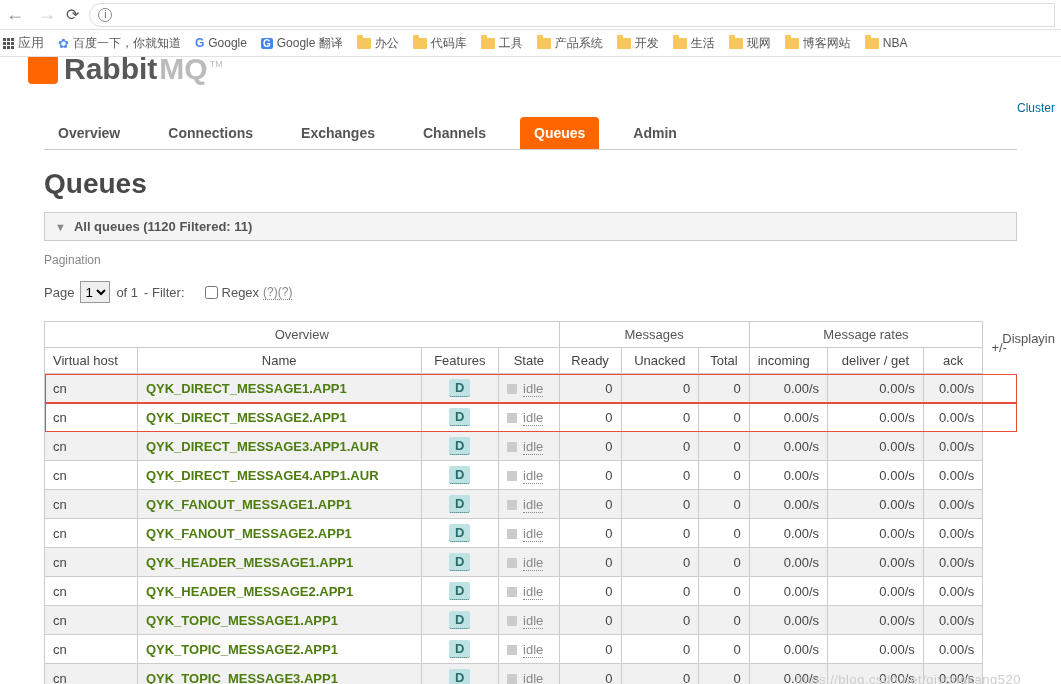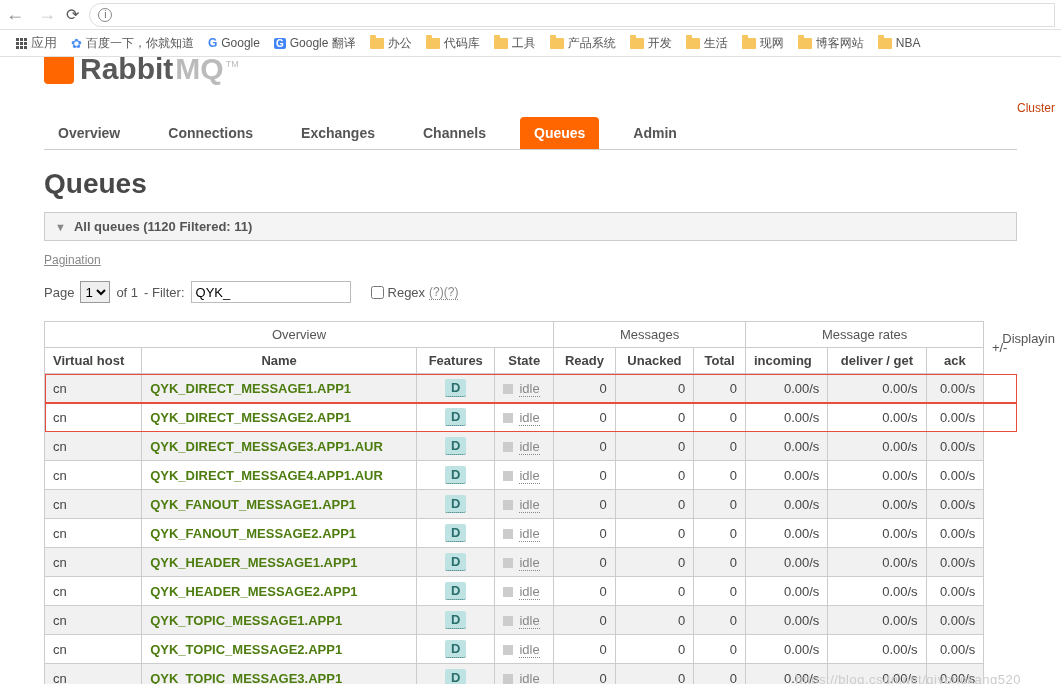--- a/index.html
+++ b/index.html
@@ -2,55 +2,55 @@
 <html><head>
 <meta charset="utf-8">
 <style>
 * { margin:0; padding:0; box-sizing:border-box; font-family:Arial,Helvetica,sans-serif; }
 body { font-size:13px; color:#444; background:#fff; }
 .browser-bar { height:30px; display:flex; align-items:center; padding:0 6px; border-bottom:1px solid #e0e0e0; gap:10px; }
 .browser-bar .nav-arrows { display:flex; gap:14px; color:#888; font-size:18px; }
 .browser-bar .reload { color:#5a5a5a; font-size:16px; }
 .url-box { flex:1; border:1px solid #ddd; border-radius:14px 0 0 14px; height:24px; display:flex; align-items:center; padding:0 8px; font-size:14px; color:#333; gap:6px; }
 .url-box .info { border:1px solid #888; border-radius:50%; width:14px; height:14px; display:inline-flex; align-items:center; justify-content:center; font-size:10px; color:#666;}
-.bm-bar { display:flex; align-items:center; gap:14px; padding:4px 16px; border-bottom:1px solid #e0e0e0; font-size:12px; }
+.bm-bar { display:flex; align-items:center; gap:14px; padding:4px 3px; border-bottom:1px solid #e0e0e0; font-size:12px; }
 .bm-bar .apps { color:#666; font-size:13px; display:flex; align-items:center; gap:4px;}
 .bm-bar .apps-ico{display:inline-grid;grid-template-columns:repeat(3,3px);grid-gap:1px;}
 .bm-bar .apps-ico b{width:3px;height:3px;background:#555;display:block;}
 .bm { display:flex; align-items:center; gap:4px; color:#555; white-space:nowrap;}
 .bm .folder{width:14px;height:11px;background:#f7c65f;border-radius:1px;position:relative;display:inline-block;}
 .bm .folder::before{content:"";position:absolute;top:-3px;left:0;width:6px;height:3px;background:#f7c65f;border-radius:1px 1px 0 0;}
 .bm .paw{color:#4e8df5;font-size:13px;}
 .content { padding:0 0 0 0; position:relative; }
-.logo-row{padding:0 0 0 44px; position:relative;}
+.logo-row{padding:0 0 0 28px; position:relative;}
 .logo{display:flex;align-items:center;gap:2px;height:36px;overflow:hidden;}
 .logo .sq{width:30px;height:30px;background:#f60;border-radius:4px;position:relative;top:-6px;}
 .logo .txt1{font-size:30px;font-weight:bold;color:#585858;margin-left:4px;position:relative;top:-6px;}
 .logo .txt2{font-size:30px;color:#bbb;font-weight:bold;position:relative;top:-6px;}
 .logo .tm{font-size:9px;color:#bbb;align-self:flex-start;margin-top:2px;}
-.cluster{position:absolute; right:6px; top:44px; font-size:12px;color:#c2410c;}
+.cluster{position:absolute; right:6px; top:44px; font-size:12px;color:#0369a1;}
 .tabs{display:flex;gap:0;border-bottom:1px solid #ccc;margin:24px 44px 0;}
 .tab{padding:8px 14px;font-weight:bold;color:#555;font-size:14px;cursor:pointer;}
 .tab.active{background:#f60;color:#fff;border-radius:4px 4px 0 0;}
 .tab+.tab{margin-left:20px;}
 h1{font-size:28px;font-weight:bold;color:#484848;margin:18px 44px 12px;}
 .section{margin:0 44px;border:1px solid #ccc;background:#f4f4f4;padding:6px 10px;display:flex;align-items:center;gap:8px;font-weight:bold;color:#555;}
 .section .chev{color:#888;font-size:11px;}
-.sub{margin:12px 44px 4px;color:#888;font-size:12px;text-decoration:underline;}
+.sub{margin:12px 44px 4px;color:#888;font-size:12px;}
 .pager{margin:14px 44px 18px;display:flex;align-items:center;gap:6px;color:#555;font-size:13px;}
 .pager select{border:1px solid #999;height:22px;}
 .pager input[type=text]{border:1px solid #bbb;height:22px;width:160px;padding:0 4px;font-size:13px;}
 .pager .regex{margin-left:14px;display:flex;align-items:center;gap:4px;}
 .pager .hint{color:#888;border-bottom:1px dotted #888;font-size:12px;}
 .displaying{position:absolute;right:6px;top:274px;font-size:13px;color:#555;}
 .tbl-wrap{margin:0 44px;}
 table{border-collapse:collapse;width:100%;}
 th,td{border:1px solid #ccc;padding:5px 8px;font-size:13px;}
 thead tr:first-child th{background:#fff;color:#555;font-weight:normal;text-align:center;}
-thead tr:nth-child(2) th{background:#fff;color:#444;font-weight:bold;}
+thead tr:nth-child(2) th{background:#fff;color:#444;font-weight:normal;}
 .plus-col{border:none!important;color:#888;font-size:13px;padding-left:6px;white-space:nowrap;}
 tbody tr:nth-child(odd){background:#f1f1f1;}
 tbody tr:nth-child(even){background:#fff;}
 tbody tr.hl{outline:1px solid #e74c3c;outline-offset:-1px;}
 .vh{color:#444;}
 .qname{font-weight:bold;color:#4d7c0f;}
 .feat{background:#bfe3e3;color:#2a6e6e;display:inline-block;padding:1px 6px;border-radius:2px;border-bottom:1px dotted #2a6e6e;font-weight:bold;}
 .state-cell{white-space:nowrap;}
 .state-dot{display:inline-block;width:10px;height:10px;background:#ccc;margin-right:6px;vertical-align:middle;}
 .idle{color:#888;border-bottom:1px dotted #888;}
@@ -165,21 +165,20 @@
     <span>All queues (1120 Filtered: 11)</span>
   </div>
 
   <div class="sub">Pagination</div>
 
   <div class="pager">
     <span>Page</span>
     <select><option>1</option></select>
     <span>of 1</span>
     <span>- Filter:</span>
-    <input type="text" value="QYK_" style="">
     <span class="regex">
       <input type="checkbox" style="">
       <span>Regex</span>
       <span class="hint">(?)(?)</span>
     </span>
   </div>
 
   <div class="displaying">Displayin</div>
 
   <div class="tbl-wrap">

